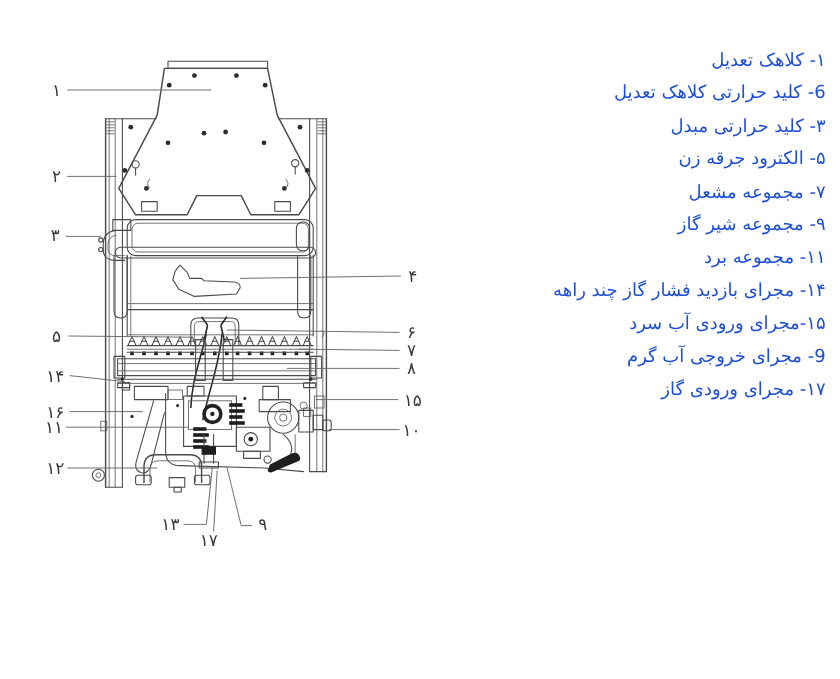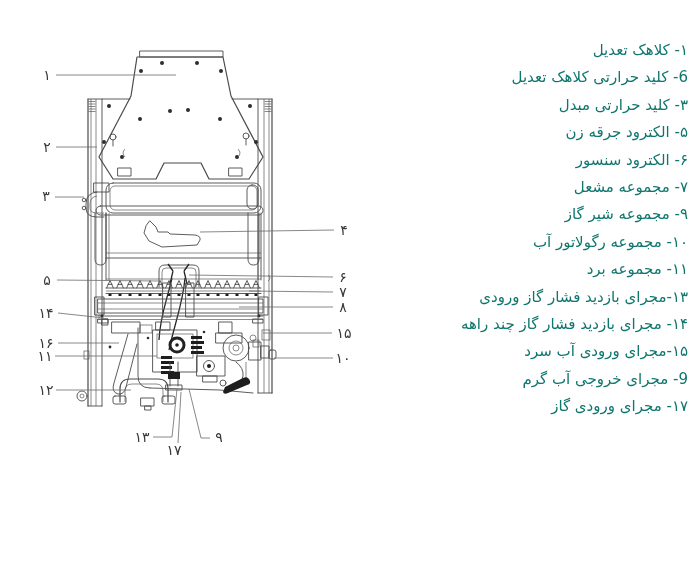--- a/index.html
+++ b/index.html
@@ -7,21 +7,21 @@
          font-family:"DejaVu Sans",sans-serif;}
   .diagram-svg{position:absolute;left:0;top:0;}
   .ln{fill:none;stroke:#4a4a4a;stroke-width:0.9;stroke-linecap:round;stroke-linejoin:round;}
   .ln2{fill:none;stroke:#4a4a4a;stroke-width:1.2;stroke-linecap:round;stroke-linejoin:round;}
   .thin{fill:none;stroke:#5a5a5a;stroke-width:0.7;}
   .dk{fill:#1e1e1e;stroke:none;}
   .rivet{fill:#2e2e2e;stroke:none;}
   .wire{fill:none;stroke:#262626;stroke-width:1.3;}
   .leader{fill:none;stroke:#6a6a6a;stroke-width:0.8;}
   .callout{font-family:"DejaVu Sans",sans-serif;font-size:14px;fill:#383838;text-anchor:middle;}
-  .legend{position:absolute;top:37px;right:12px;direction:rtl;text-align:right;color:#0f766e;}
+  .legend{position:absolute;top:37px;right:12px;direction:rtl;text-align:right;color:#1d4ed8;}
   .legend-item{height:27.4px;line-height:27.4px;font-size:15px;white-space:nowrap;font-weight:500;}
 </style>
 </head>
 <body>
 
 <div class="stage">
 
   <svg class="diagram-svg" width="700" height="566" viewBox="0 0 700 566">
 
     <defs>
@@ -270,25 +270,22 @@
       <text class="callout" x="46" y="348">۱۶</text>
       <text class="callout" x="174" y="455">۱۷</text>
     </g>
   </svg>
 
   <div class="legend" dir="rtl">
     <div class="legend-item">۱- کلاهک تعدیل</div>
     <div class="legend-item">6- کلید حرارتی کلاهک تعدیل</div>
     <div class="legend-item">۳- کلید حرارتی مبدل</div>
     <div class="legend-item">۵- الکترود جرقه زن</div>
-    <div class="legend-item">۶- الکترود سنسور</div>
     <div class="legend-item">۷- مجموعه مشعل</div>
     <div class="legend-item">۹- مجموعه شیر گاز</div>
-    <div class="legend-item">۱۰- مجموعه رگولاتور آب</div>
     <div class="legend-item">۱۱- مجموعه برد</div>
-    <div class="legend-item">۱۳-مجرای بازدید فشار گاز ورودی</div>
     <div class="legend-item">۱۴- مجرای بازدید فشار گاز چند راهه</div>
     <div class="legend-item">۱۵-مجرای ورودی آب سرد</div>
     <div class="legend-item">9- مجرای خروجی آب گرم</div>
     <div class="legend-item">۱۷- مجرای ورودی گاز</div>
   </div>
 
 </div>
 
 </body></html>

